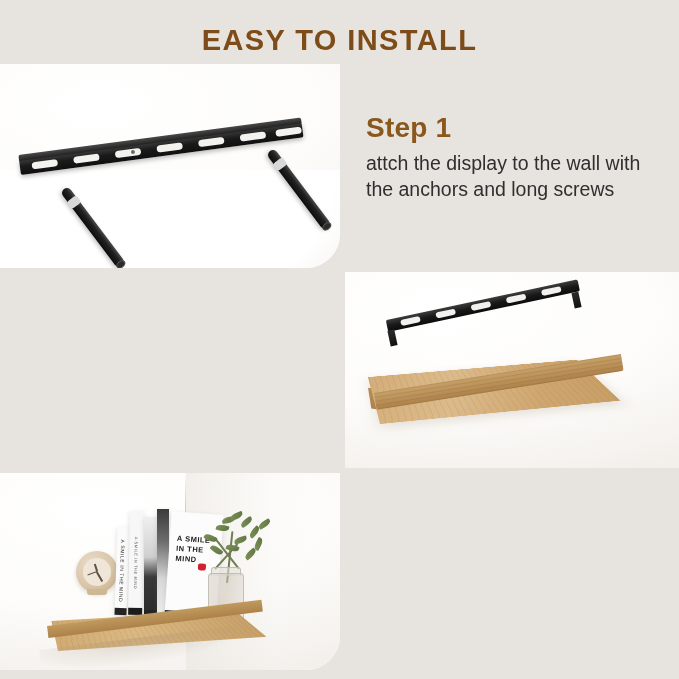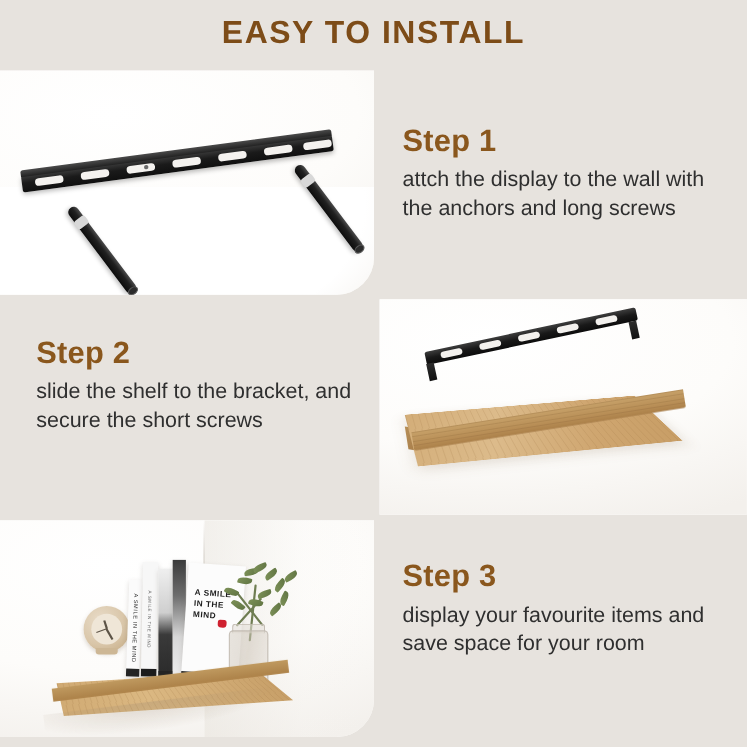--- a/index.html
+++ b/index.html
@@ -18,21 +18,21 @@
     position: relative;
     width: 679px;
     height: 679px;
     background: #e7e3de;
   }
 
   
   .title {
     position: absolute;
     left: 0;
-    top: 14px;
+    top: 24px;
     width: 679px;
     text-align: center;
     font-size: 29px;
     font-weight: bold;
     letter-spacing: 1.4px;
     color: #7d4c18;
     font-family: "Liberation Sans", sans-serif;
   }
 
   
@@ -398,24 +398,20 @@
         <span class="bar-dot" style="left:112px;"></span>
       </div>
     </div>
   </div>
 
   <div class="step-block step-1-text">
     <div class="step-head">Step 1</div>
     <div class="step-body">attch the display to the wall with the anchors and long screws</div>
   </div>
 
-  <div class="step-block step-2-text">
-    <div class="step-head">Step 2</div>
-    <div class="step-body">slide the shelf to the bracket, and secure the short screws</div>
-  </div>
 
   <div class="panel panel-2">
     <div class="photo-bg"></div>
 
     <div class="shelf-scene">
 
       <div class="shelf-bracket">
         <span class="bslot" style="left:14px;"></span>
         <span class="bslot" style="left:50px;"></span>
         <span class="bslot" style="left:86px;"></span>
@@ -496,18 +492,14 @@
 
       <div class="jar-neck"></div>
       <div class="jar"></div>
 
       <div class="s3-shelf-top"></div>
       <div class="s3-shelf-front"></div>
       <div class="s3-shadow"></div>
     </div>
   </div>
 
-  <div class="step-block step-3-text">
-    <div class="step-head">Step 3</div>
-    <div class="step-body">display your favourite items and save space for your room</div>
-  </div>
 
 </div>
 
 </body></html>

